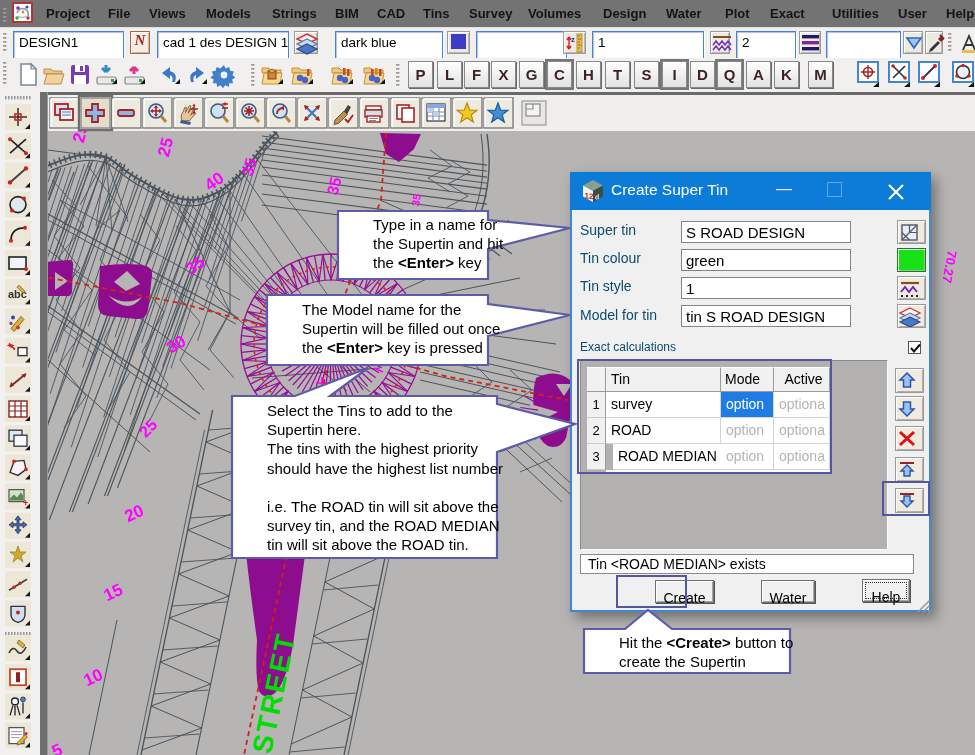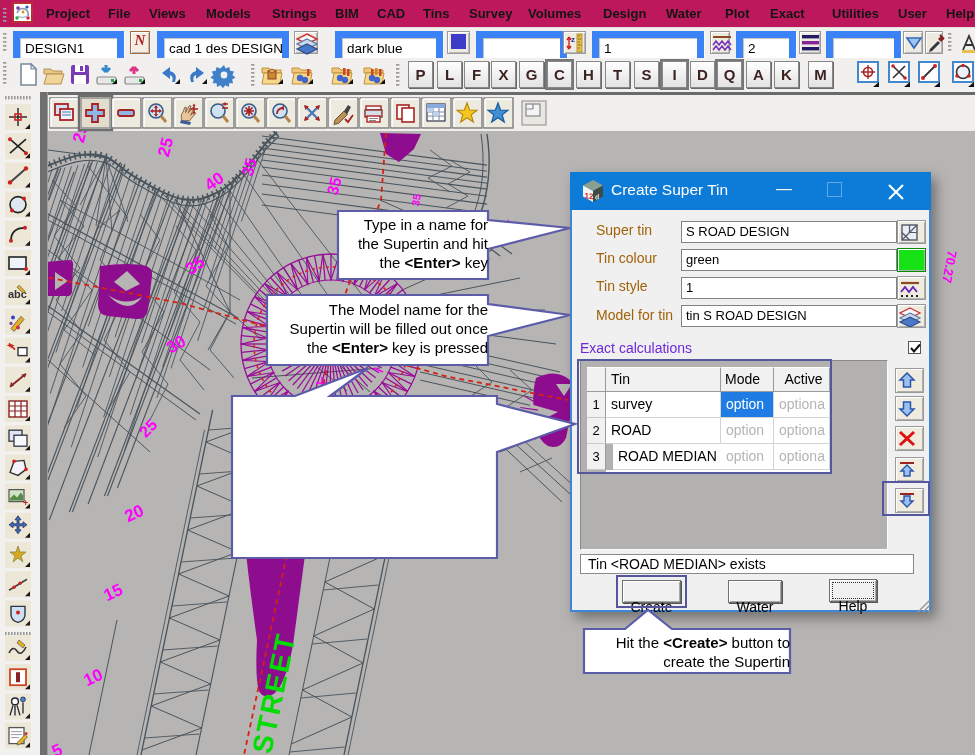--- a/index.html
+++ b/index.html
@@ -1,39 +1,39 @@
 <!DOCTYPE html>
 <html><head><meta charset="utf-8">
 <style>
 * { margin:0; padding:0; box-sizing:border-box; }
 body { width:975px; height:755px; overflow:hidden; position:relative;
        font-family:"Liberation Sans", sans-serif; background:#f1f0ee; }
-#menubar { position:absolute; left:0; top:0; width:975px; height:28px; background:#be185d; }
+#menubar { position:absolute; left:0; top:0; width:975px; height:28px; background:#737373; }
 .mi { position:absolute; top:6px; font-size:13px; font-weight:bold; color:#141414; }
 #row2 { position:absolute; left:0; top:28px; width:975px; height:30px; background:#f1f0ee; }
-.fld { position:absolute; top:3px; height:35px; background:#fff; border:7px solid #3b82f6;
+.fld { position:absolute; top:3px; height:35px; background:#fff; border:1px solid #3b82f6;
         box-shadow:inset 1px 1px 1px rgba(0,0,0,.25), 1px 1px 0 #fbfbfb; font-size:13.5px; color:#000;
         padding:3px 0 0 5px; overflow:hidden; white-space:nowrap; }
 .tbtn { position:absolute; top:3px; height:23px; background:#edeadf; border:1px solid #9a9a9a;
         box-shadow:inset 1px 1px 0 #fff, inset -1px -1px 0 #b8b8b8; text-align:center; }
 #row3 { position:absolute; left:0; top:58px; width:975px; height:34px; background:#f1f0ee; }
 .lb { position:absolute; top:3px; width:25px; height:27px; background:linear-gradient(#ffffff,#e2e2e2);
        border:1px solid #888; box-shadow:1px 1px 0 #6a6a6a; font-size:15px; font-weight:bold; color:#3d2222;
        text-align:center; padding-top:4px; }
 #vframe-top { position:absolute; left:40px; top:92px; width:935px; height:2.5px; background:#6a6a6a; }
 #vframe-left { position:absolute; left:40px; top:92px; width:8px; height:663px; background:#6f6f6f;
    border-right:1px solid #9a9a9a; }
 #vtoolbar { position:absolute; left:48px; top:94.5px; width:927px; height:36.5px; background:#f0efec; }
 #dlg { position:absolute; left:570px; top:172px; width:361px; height:440px; background:#f0f0f0;
        border:2px solid #3f86d6; box-shadow:5px 6px 12px rgba(0,0,0,.38); }
 #dlg-title { position:absolute; left:-2px; top:-2px; width:361px; height:38px; background:#0d7bd8; }
 #dlg-caption { position:absolute; left:41px; top:9px; font-size:15.5px; color:#fff; }
-.dl { position:absolute; left:8px; font-size:14px; color:#a16207;margin-left:16px; }
-.df { position:absolute; left:109px; width:216px; height:22px; background:#fff; border:1px solid #7e838c;
-      font-size:13px; color:#000; padding:2px 0 0 4px; overflow:hidden; white-space:nowrap; }
+.dl { position:absolute; left:8px; font-size:14px; color:#0c4a6e; }
+.df { position:absolute; left:109px; width:170px; height:22px; background:#fff; border:1px solid #7e838c;
+      font-size:15px; color:#000; padding:2px 0 0 4px; overflow:hidden; white-space:nowrap; }
 .db { position:absolute; left:325px; width:29px; height:24px; background:#efecdf; border:1px solid #9a9a9a;
       box-shadow:inset 1px 1px 0 #fff, inset -1px -1px 0 #b0b0b0; text-align:center; padding-top:2px; }
 .sb { position:absolute; left:323px; width:29px; height:25px; background:#efecdf; border:1px solid #9a9a9a;
       box-shadow:inset 1px 1px 0 #fff, inset -1px -1px 0 #b0b0b0; text-align:center; padding-top:2px; }
 #grid-wrap { position:absolute; left:8px; top:186px; width:308px; height:190px; background:#b2b1b0;
       border-top:1px solid #8a8a8a; border-left:1px solid #8a8a8a; border-right:1px solid #fbfbfb;
       border-bottom:1px solid #fbfbfb; }
 .gh { position:absolute; height:25px; background:#f1f1f1; border-right:1px solid #9a9a9a;
       border-bottom:1px solid #9a9a9a; border-top:1px solid #fff; font-size:14px; color:#000; padding-top:3px; }
 .gn { position:absolute; left:6px; width:19px; height:26px; background:#f1f1f1; border-right:1px solid #9a9a9a;
@@ -41,22 +41,22 @@
 .gc { position:absolute; height:26px; background:#fff; border-right:1px solid #d4d4d4;
       border-bottom:1px solid #d4d4d4; font-size:14px; color:#000; padding:4px 0 0 5px; overflow:hidden;
       white-space:nowrap; }
 .gc.sel { background:#1e7ce4; color:#fff; }
 .gc.dim { color:#b4b4b4; }
 .hibox { position:absolute; border:2.5px solid #56569e; }
 #dmsg { position:absolute; left:8px; top:380px; width:334px; height:20px; background:#fff;
       border:1px solid #8a8a8a; font-size:14px; color:#000; padding:1px 0 0 7px; }
 .dbtn { position:absolute; height:23px; background:#f1f1f1; border:1px solid #707070;
       box-shadow:inset 1px 1px 0 #fff, inset -1px -1px 0 #a8a8a8, 1px 1px 0 #555;
-      font-size:14px; color:#000; text-align:center; padding-top:18px; }
-.co { position:absolute; font-size:15px; line-height:19.2px; color:#000; text-align:right; }
+      font-size:14px; color:#000; text-align:center; padding-top:9px;margin-left:33px; }
+.co { position:absolute; font-size:15px; line-height:19.2px; color:#000; text-align:left;margin-left:35px; }
 svg { display:block; }
 .abs { position:absolute; left:0; top:0; }
 </style></head>
 <body>
 <div id="menubar">
     <span class="mi" style="left:46px">Project</span>
     <span class="mi" style="left:108px">File</span>
     <span class="mi" style="left:149px">Views</span>
     <span class="mi" style="left:206px">Models</span>
     <span class="mi" style="left:272px">Strings</span>
@@ -981,21 +981,21 @@
           <path d="M3,17 h2 M8,17 h2 M13,17 h2 M18,17 h2" stroke="#222" stroke-width="2"></path>
         </svg>
       </div>
  <div class="db" style="top:130px">
         <svg width="24" height="20" viewBox="0 0 24 20">
           <path d="M12,1 L22,6 12,11 2,6 Z" fill="#f8f8f8" stroke="#cc3333" stroke-width="1.3"></path>
           <path d="M12,6 L22,11 12,16 2,11 Z" fill="#cfd8e8" stroke="#5577aa" stroke-width="1.1"></path>
           <path d="M12,10 L22,15 12,20 2,15 Z" fill="#4a78c8" stroke="#2a4a88" stroke-width="1.1"></path>
         </svg>
       </div>
- <div style="position:absolute;left:8px;top:166px;font-size:14px;color:#6d28d9">Exact calculations</div>
+ <div style="position:absolute;left:8px;top:166px;font-size:12px;color:#0c4a6e">Exact calculations</div>
  <div style="position:absolute;left:336px;top:167px;width:13px;height:13px;background:#fff;border:1px solid #555">
    <svg width="13" height="13" viewBox="0 0 13 13">
           <path d="M2,6 L5,9.5 L11,2.5" fill="none" stroke="#111" stroke-width="2"></path>
         </svg>
  </div>
  <div id="grid-wrap">
    <div class="gh" style="left:6px;top:6px;width:19px"></div>
    <div class="gh" style="left:25px;top:6px;width:115px;text-align:left;padding-left:5px">Tin</div>
    <div class="gh" style="left:140px;top:6px;width:53px;text-align:left;padding-left:4px">Mode</div>
    <div class="gh" style="left:193px;top:6px;width:56px;text-align:center;padding-left:4px">Active</div>
@@ -1055,14 +1055,15 @@
 <svg class="abs" width="975" height="755" style="z-index:6;pointer-events:none">
 <path d="M338,211 L488,211 L488,220 L570,228 L488,249 L488,279 L338,279 Z" fill="#ffffff" stroke="#5c5ca8" stroke-width="2.2" stroke-linejoin="miter"></path>
 <path d="M267,295 L488,295 L488,304 L570,315 L488,336 L488,365 L267,365 Z" fill="#ffffff" stroke="#5c5ca8" stroke-width="2.2" stroke-linejoin="miter"></path>
 <path d="M232,396 L295,396 L368,368 L330,396 L497,396 L497,404 L575,424 L497,452 L497,558 L232,558 Z" fill="#ffffff" stroke="#5c5ca8" stroke-width="2.2" stroke-linejoin="miter"></path>
 <path d="M584,629 L625,629 L648,610 L672,629 L790,629 L790,673 L584,673 Z" fill="#ffffff" stroke="#5c5ca8" stroke-width="2.2" stroke-linejoin="miter"></path>
 </svg>
 <div style="z-index:7;position:absolute;left:0;top:0;width:975px;height:755px;pointer-events:none">
 
 <div class="co" style="left:338px;top:215px;width:150px">Type in a name for<br>the Supertin and hit<br>the <b>&lt;Enter&gt;</b> key</div>
 <div class="co" style="left:267px;top:300px;width:221px">The Model name for the<br>Supertin will be filled out once<br>the <b>&lt;Enter&gt;</b> key is pressed</div>
+<div class="co" style="left:232px;top:401px;width:265px">Select the Tins to add to the<br>Supertin here.<br>The tins with the highest priority<br>should have the highest list number<br><br>i.e. The ROAD tin will sit above the<br>survey tin, and the ROAD MEDIAN<br>tin will sit above the ROAD tin.</div>
 <div class="co" style="left:584px;top:633px;width:206px">Hit the <b>&lt;Create&gt;</b> button to<br>create the Supertin</div>
 
 </div>
 </body></html>

